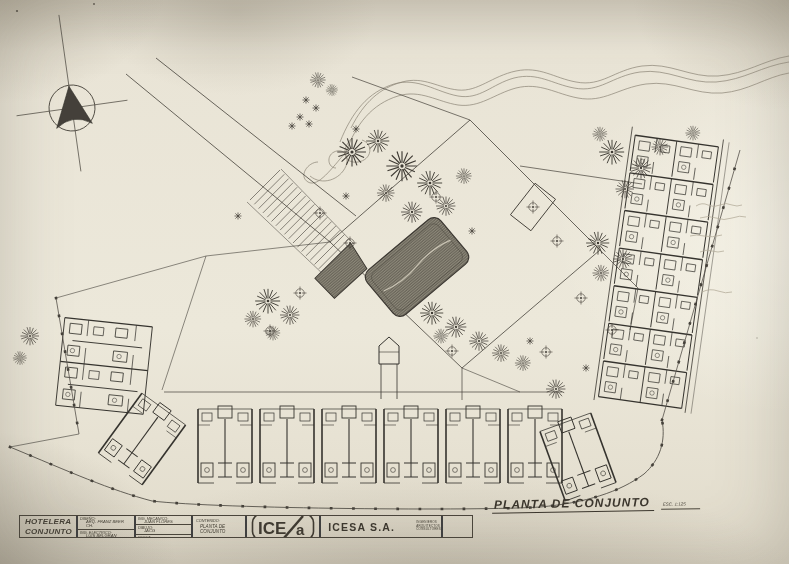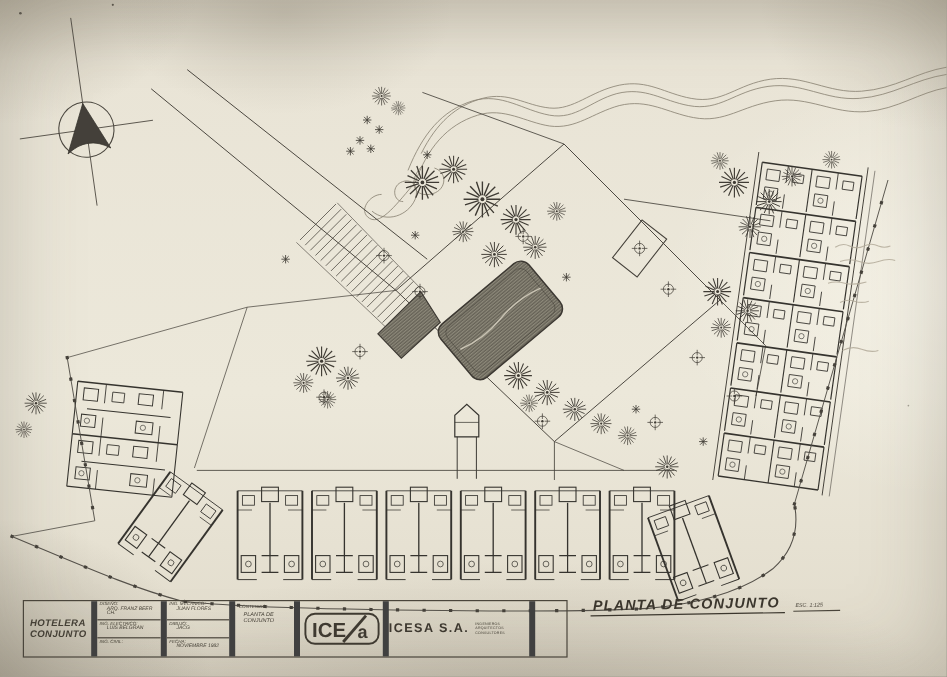--- a/index.html
+++ b/index.html
@@ -10,37 +10,37 @@
       radial-gradient(420px 300px at 102% 42%, rgba(255,253,244,0.55), transparent 60%),
       radial-gradient(300px 230px at -2% 103%, rgba(95,88,74,0.40), transparent 65%),
       radial-gradient(280px 210px at 0% -4%, rgba(140,132,114,0.45), transparent 60%),
       radial-gradient(520px 170px at 55% 104%, rgba(120,112,96,0.25), transparent 70%),
       radial-gradient(240px 170px at 100% 0%, rgba(150,142,124,0.38), transparent 65%),
       radial-gradient(200px 120px at 30% 2%, rgba(150,143,126,0.30), transparent 70%),
       linear-gradient(180deg,#d9d3c4 0%, #e9e4d6 9%, #ece8da 58%, #e1dbcb 100%);
     box-shadow: inset 0 0 70px rgba(90,84,70,0.28);}
   svg.plan{position:absolute;inset:0;}
   
-  .tb{position:absolute;left:19px;top:500px;width:454px;height:48px;display:grid;
+  .tb{position:absolute;left:19px;top:515px;width:454px;height:23px;display:grid;
       grid-template-columns:56px 58px 57px 54px 74px 122px 33px;
       border:1.3px solid #4a453b;box-sizing:border-box;}
-  .tb .cell{border-left:5px solid #404040;box-sizing:border-box;overflow:hidden;}
+  .tb .cell{border-left:2px solid #404040;box-sizing:border-box;overflow:hidden;}
   .tb .cell:first-child{border-left:none;}
   .proj{display:flex;flex-direction:column;justify-content:center;padding-left:5px;
         font-style:italic;font-weight:bold;font-size:8px;line-height:1.15;letter-spacing:.3px;}
   .fieldcol{display:flex;flex-direction:column;}
   .frow{flex:1;border-top:1px solid #4a453b;padding:0 2px;line-height:1.05;}
   .frow:first-child{border-top:none;}
   .lbl{font-size:3.8px;font-style:italic;display:block;transform:translateY(.5px);}
   .val{font-size:4.2px;font-style:italic;display:block;margin-left:6px;}
   .cont{padding:2px 3px;}
   .cont .lbl{font-size:3.8px;}
   .cont .val{font-size:4.6px;margin-left:4px;margin-top:2px;}
   .logo{display:flex;align-items:center;justify-content:center;}
-  .co{display:flex;align-items:center;justify-content:flex-start;gap:5px;}
+  .co{display:flex;align-items:center;justify-content:flex-end;gap:21px;}
   .co .name{font-weight:bold;font-size:10.5px;letter-spacing:1.2px;color:#3d382f;}
   .co .sub{font-size:3px;line-height:1.2;letter-spacing:.2px;}
   
   .sheet-title{position:absolute;left:492px;top:496px;display:flex;align-items:baseline;gap:7px;
       transform:rotate(-1deg);}
   .sheet-title .main{font-style:italic;font-weight:bold;font-size:12px;letter-spacing:1px;
       color:#3b362d;border-bottom:1.3px solid #3b362d;padding:0 4px 1px 2px;}
   .sheet-title .scale{font-style:italic;font-size:4.5px;color:#4a453b;
       border-bottom:1px solid #4a453b;padding:0 14px 2px 2px;}
 </style>

